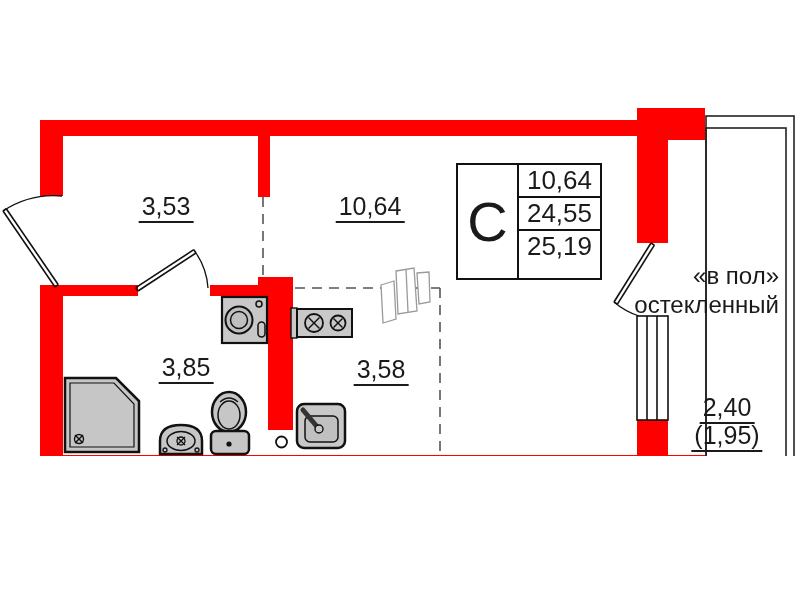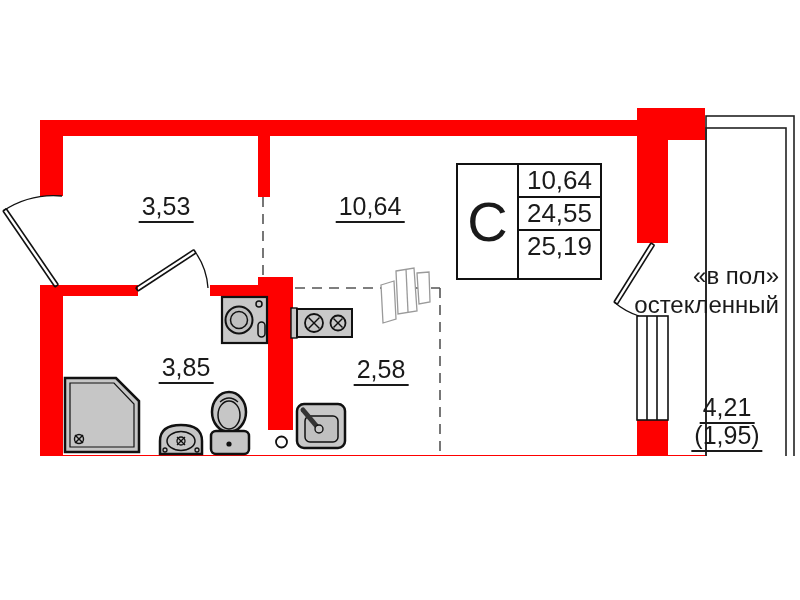--- a/index.html
+++ b/index.html
@@ -171,29 +171,29 @@
   <div class="area-label" style="left:166px;top:194px;">
     <span>3,53</span>
   </div>
   <div class="area-label" style="left:370px;top:194px;">
     <span>10,64</span>
   </div>
   <div class="area-label" style="left:186px;top:329px;margin-top:26px;">
     <span>3,85</span>
   </div>
   <div class="area-label" style="left:381px;top:357px;">
-    <span>2,58</span>
+    <span>3,58</span>
   </div>
 
   <div class="balcony-text">
     <div>«в пол»</div>
     <div>остекленный</div>
   </div>
   <div class="area-label" style="left:727px;top:395px;">
-    <span>4,21</span>
+    <span>2,40</span>
   </div>
   <div class="area-label" style="left:727px;top:423px;">
     <span>(1,95)</span>
   </div>
 
   <div class="info-table">
     <div class="type-cell">С</div>
     <div class="val-cell first">10,64</div>
     <div class="val-cell">24,55</div>
     <div class="val-cell">25,19</div>

